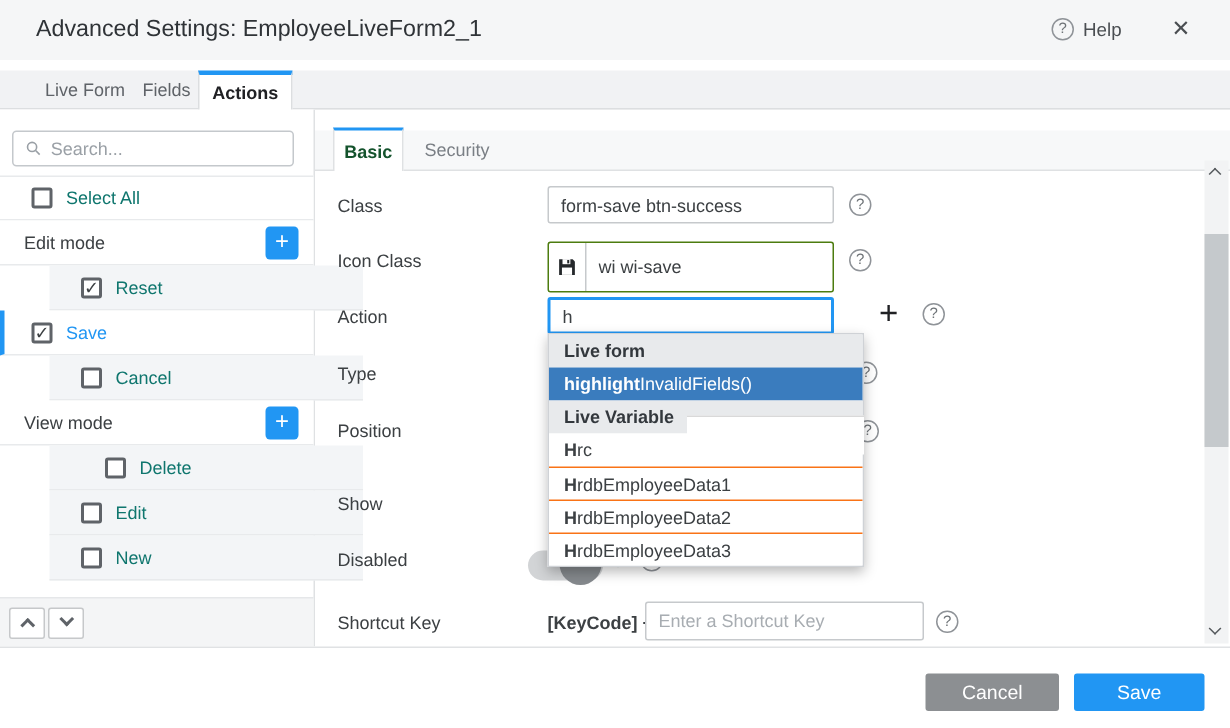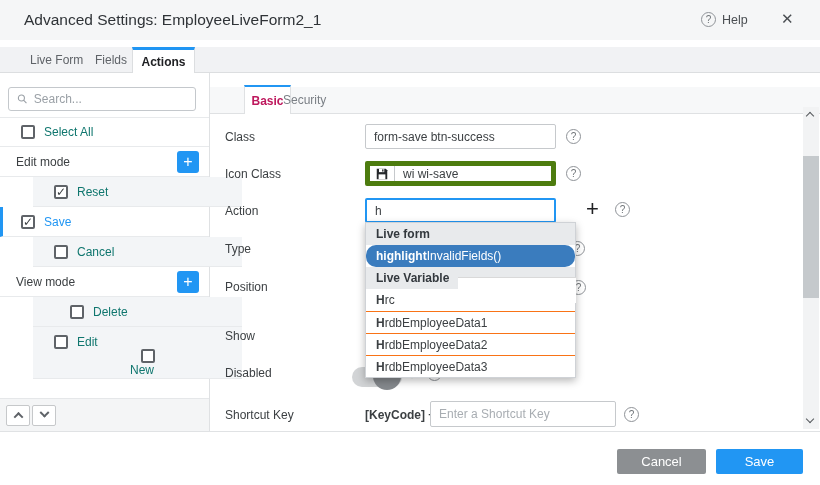--- a/index.html
+++ b/index.html
@@ -64,31 +64,31 @@
           display:inline-block; }
   .chev.up { transform:rotate(225deg) translate(-1px,-1px); }
   .chev.down { transform:rotate(45deg) translate(-2px,-2px); }
 
   
   .panel-strip { position:absolute; left:210px; top:87px; width:610px; height:27px;
                  background:#f7f8f9; border-bottom:1px solid #dfe1e3; }
   .basic-tab { position:absolute; left:222px; top:85px; width:47px; height:29px; background:#fff;
                border:1px solid #dfe1e3; border-top:2px solid #2196f3; border-bottom:none;
                display:flex; align-items:center; justify-content:center;
-               font-size:12px; font-weight:600; color:#be185d; z-index:3; cursor:pointer;margin-left:22px; }
+               font-size:12px; font-weight:600; color:#14532d; z-index:3; cursor:pointer; }
   .security-tab { position:absolute; left:283px; top:93px; font-size:12px; color:#7a7f85;
                   z-index:3; cursor:pointer; }
 
   
   .flabel { position:absolute; left:225px; font-size:12px; color:#3c4043; }
   .inp { position:absolute; height:25px; border:1px solid #c6c9cc; border-radius:2px;
          font-size:12px; color:#3c4043; padding:0 8px; font-family:inherit; background:#fff; outline:none; }
   .inp::placeholder { color:#a8adb2; }
-  .icon-group { position:absolute; left:365px; top:161px; width:191px; height:25px;
-                border:5px solid #4d7c0f; border-radius:2px; display:flex; background:#fff; }
+  .icon-group { position:absolute; left:365px; top:161px; width:191px; height:34px;
+                border:1px solid #4d7c0f; border-radius:2px; display:flex; background:#fff; }
   .icon-prefix { width:25px; border-right:1px solid #c6c9cc; display:flex; align-items:center;
                  justify-content:center; flex:none; }
   .icon-group input { border:none; outline:none; flex:1; font-size:12px; color:#3c4043;
                       padding:0 8px; font-family:inherit; background:transparent; min-width:0; }
   .action-inp { border:2px solid #2196f3; }
   .plus-glyph { position:absolute; left:586px; top:196px; font-size:22px; font-weight:300;
                 color:#202124; cursor:pointer; line-height:1.2; }
 
   
   .z1 { z-index:1; }
@@ -101,21 +101,21 @@
                 transform:rotate(45deg); }
 
   
   .dropdown { position:absolute; left:365px; top:222px; width:211px; z-index:10;
               background:#fff; border:1px solid #cfd2d6; box-shadow:0 3px 8px rgba(0,0,0,.28); }
   .dd-header { height:22px; background:#e8eaec; font-size:12px; font-weight:700; color:#33383d;
                line-height:22px; padding-left:10px; }
   .dd-opt { height:22px; font-size:12px; color:#3c4043; line-height:22px; padding-left:10px;
             background:#fff; border-top:1px solid #f97316; cursor:pointer; }
   .dd-opt .m { font-weight:700; }
-  .dd-opt.selected { background:#3a7cbe; color:#fff; border-top:none;border-radius:10px; }
+  .dd-opt.selected { background:#3a7cbe; color:#fff; border-top:none; }
   .dd-artifact { position:absolute; left:92px; top:54px; width:118px; height:26px;
                  background:#fff; border-top:1px solid #d9d9d9; }
 
   
   .scrollbar { position:absolute; left:803px; top:107px; width:16px; height:322px; background:#f2f3f4; }
   .sb-thumb { position:absolute; left:0; top:49px; width:16px; height:142px; background:#c5c9cc; cursor:grab; }
   .sb-arrow { position:absolute; left:4px; }
   .sb-arrow.top { top:6px; } .sb-arrow.bottom { bottom:7px; }
   .sb-chev { width:6px; height:6px; border-right:1.5px solid #55595d; border-bottom:1.5px solid #55595d;
              display:block; }
@@ -191,21 +191,21 @@
     <div class="srow alt" style="top:224px;padding-left:16px;">
       <span class="cb"></span>
       <span class="srow-label">Delete</span>
     </div>
 
     <div class="srow alt" style="top:254px;">
       <span class="cb"></span>
       <span class="srow-label">Edit</span>
     </div>
 
-    <div class="srow alt" style="top:276px;flex-direction:column;">
+    <div class="srow alt" style="top:284px;">
       <span class="cb"></span>
       <span class="srow-label">New</span>
     </div>
 
     <div class="side-foot">
       <span class="mini-btn" style="left:6px;">
           <span class="chev up"></span>
         </span>
       <span class="mini-btn" style="left:32px;">
           <span class="chev down"></span>

